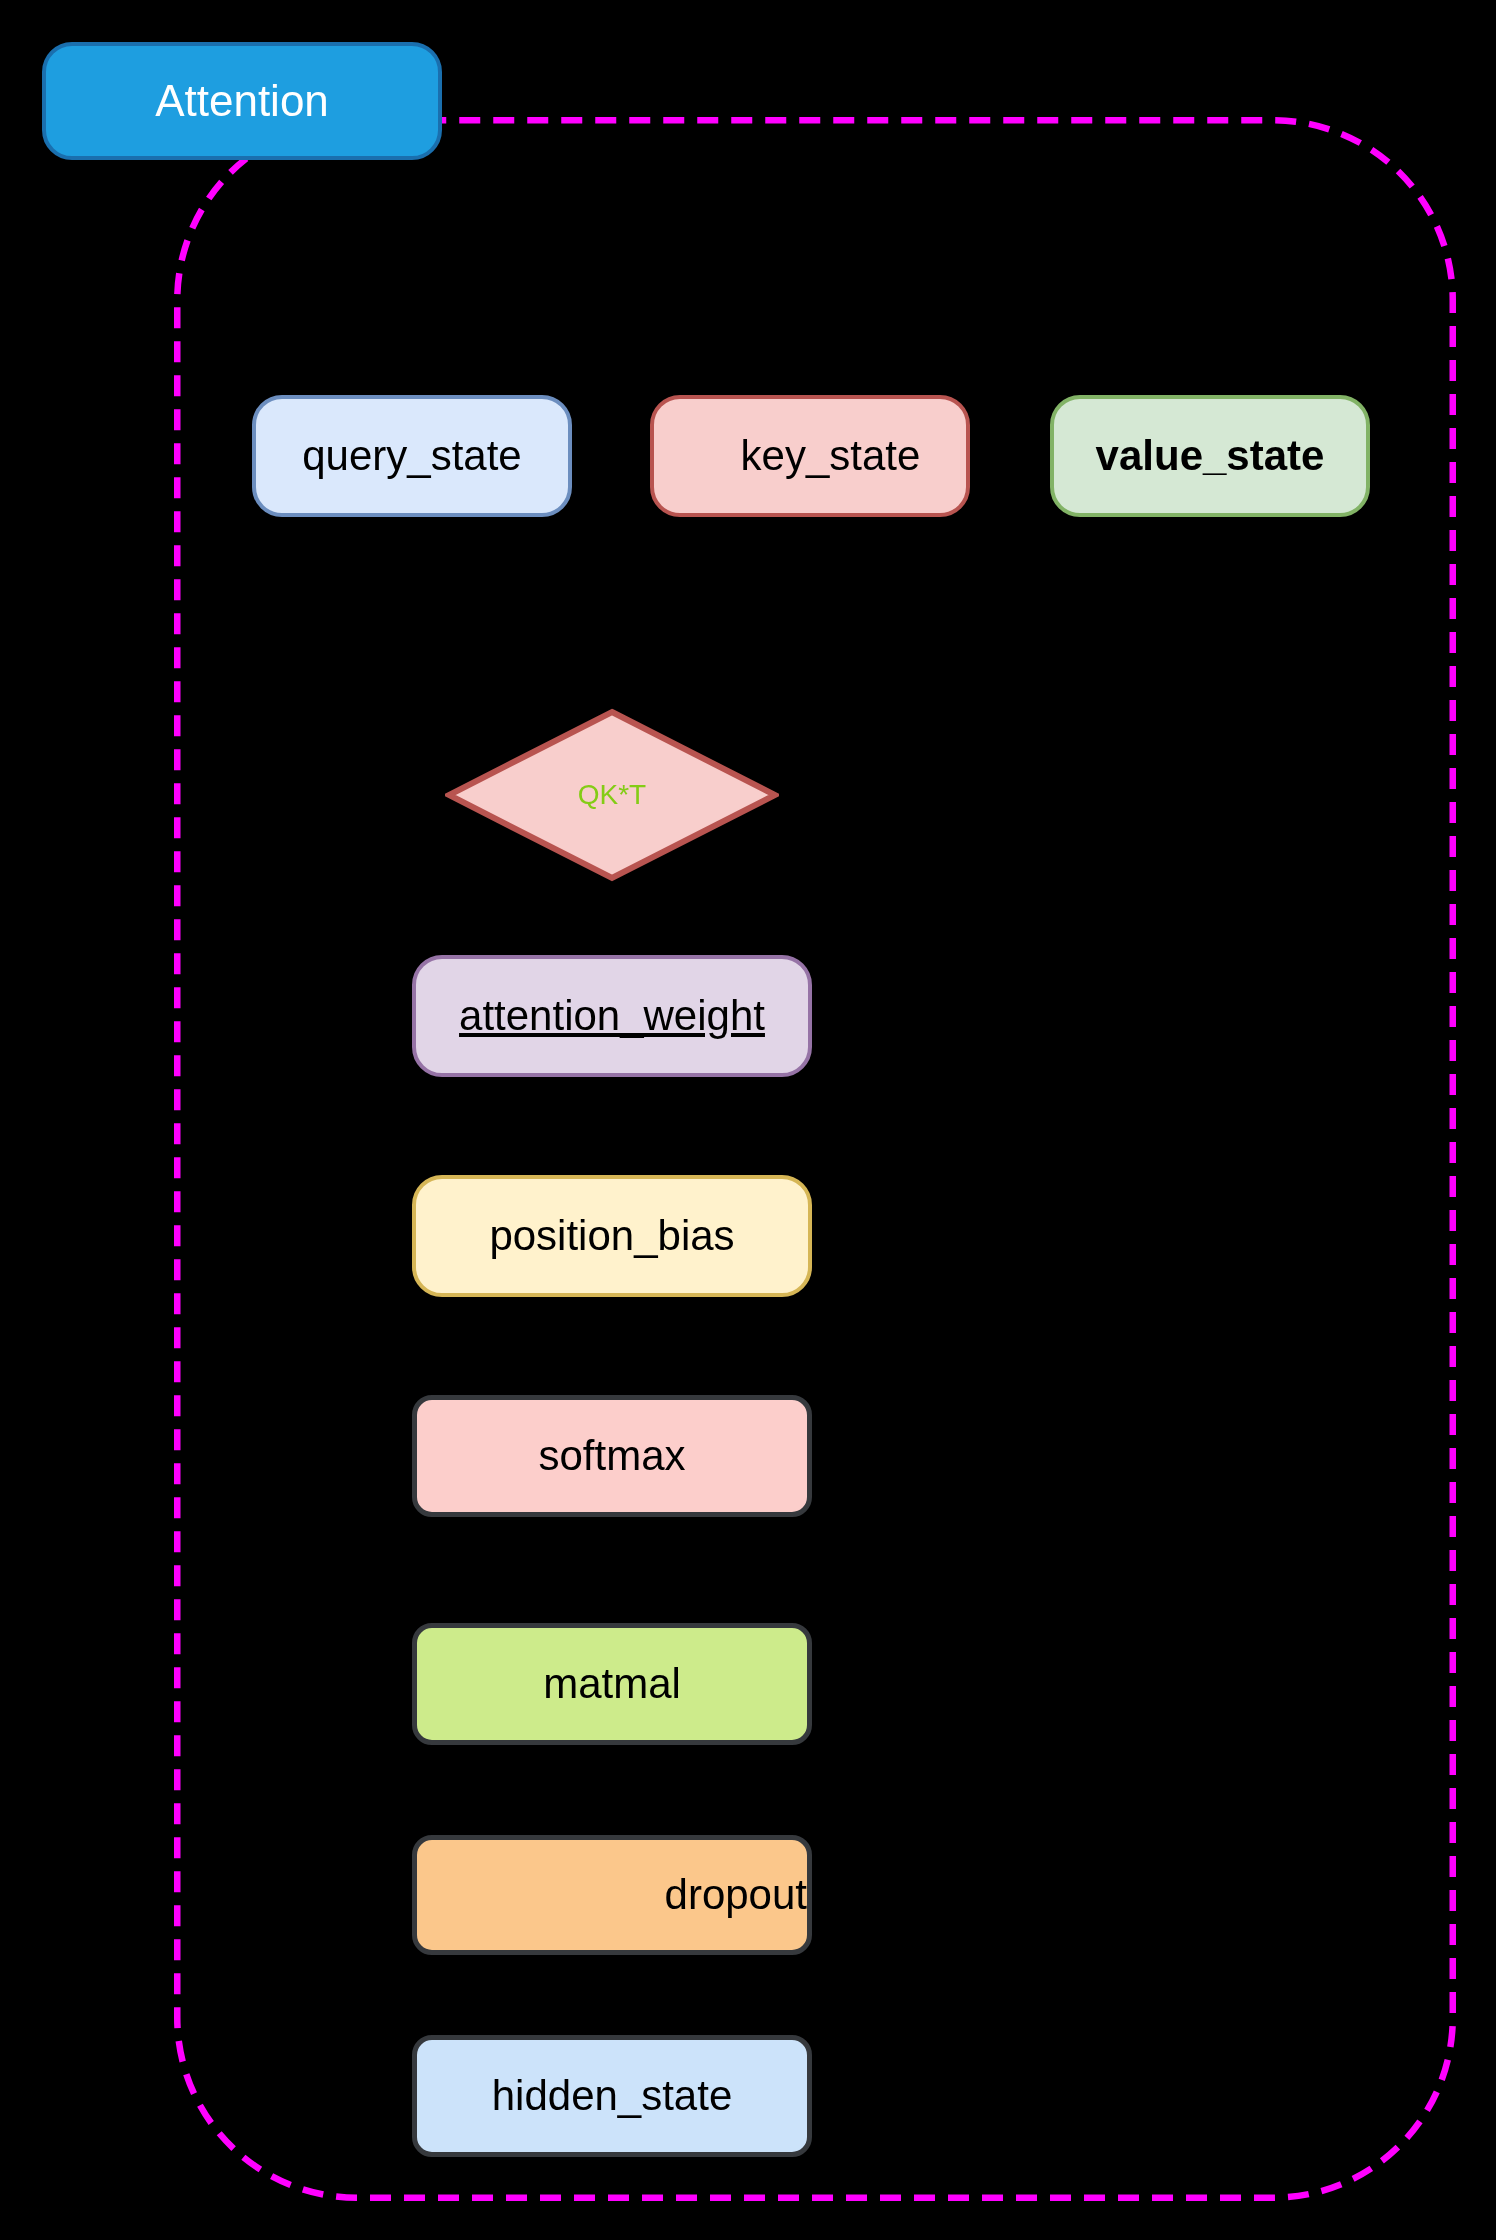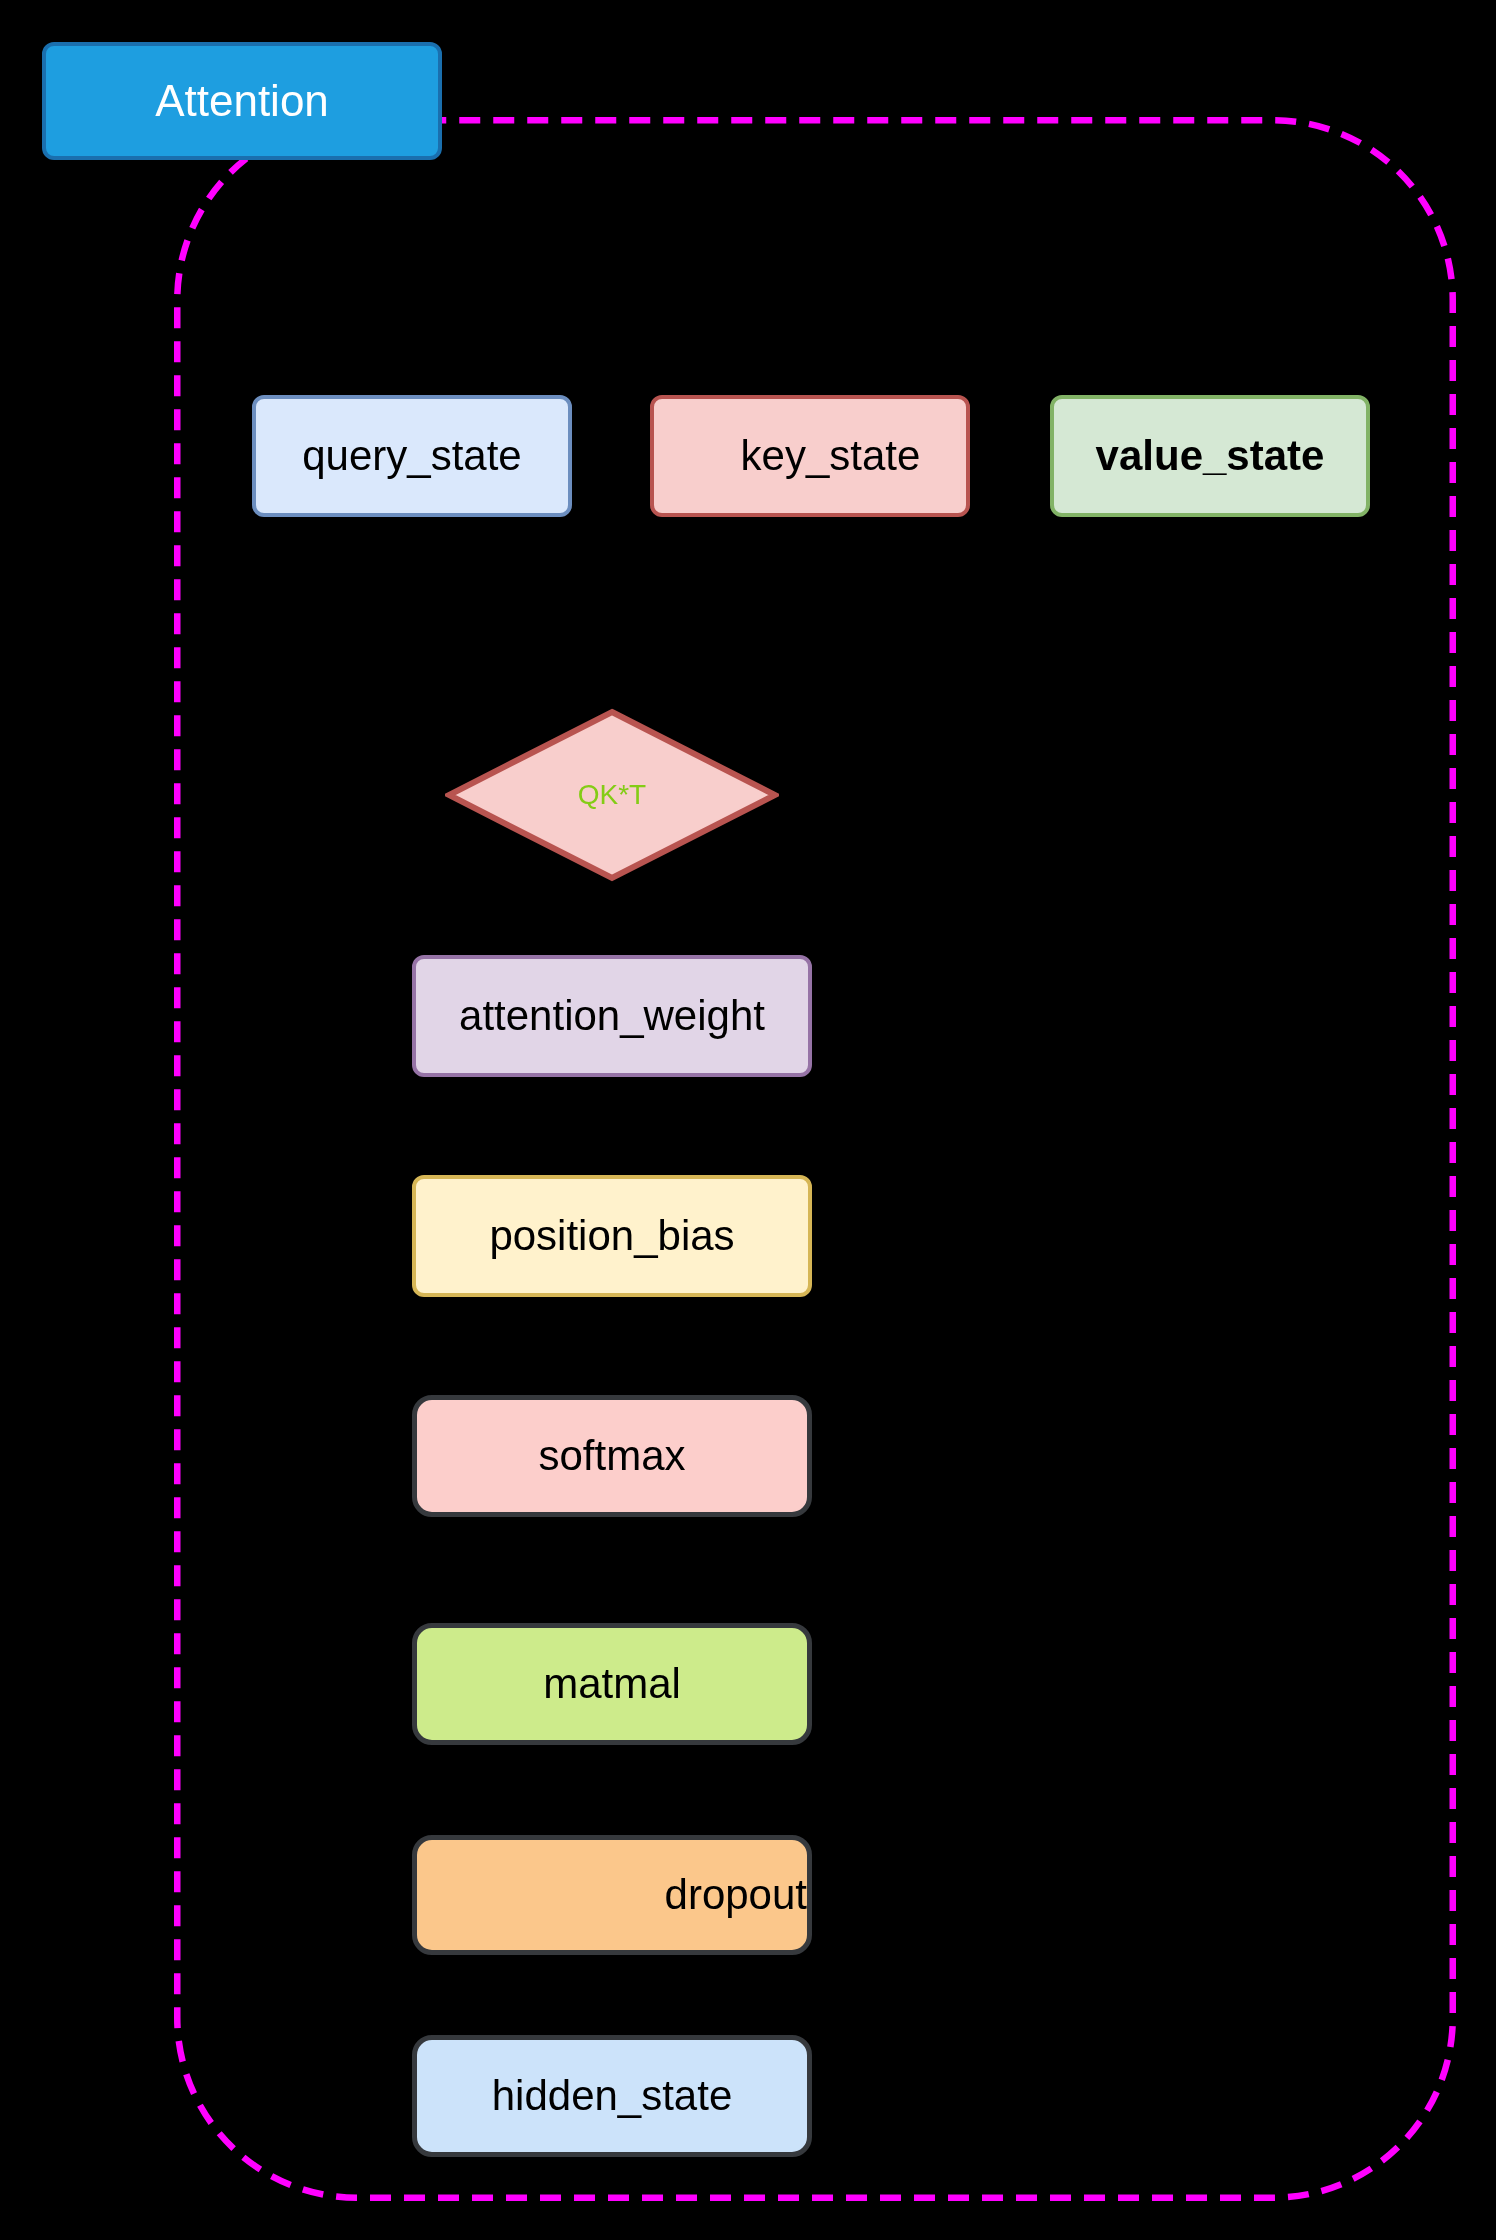--- a/index.html
+++ b/index.html
@@ -29,35 +29,35 @@
     stroke-dasharray: 21 13;
   }
   .node {
     position: absolute;
     box-sizing: border-box;
     display: flex;
     align-items: center;
     justify-content: center;
     background: var(--fill, #eee);
     border: 4px solid var(--stroke, #666);
-    border-radius: 12px;
+    border-radius: 30px;
     color: var(--text, #000);
     font-size: 42px;
     line-height: 1;
     white-space: nowrap;
     text-align: center;
   }
   .node.dark { border-width: 5px; border-radius: 20px; }
 
   .n-attention        { left: 42px;   top: 42px;   width: 400px; height: 118px; font-size: 44px; z-index: 3; }
   .n-hidden-states    { left: 612px;  top: 155px;  width: 400px; height: 120px; }
   .n-query-state      { left: 252px;  top: 395px;  width: 320px; height: 122px; }
   .n-key-state        { left: 650px;  top: 395px;  width: 320px; height: 122px; padding-left: 41px; }
   .n-value-state      { left: 1050px; top: 395px;  width: 320px; height: 122px; font-weight: bold; }
-  .n-attention-weight { left: 412px;  top: 955px;  width: 400px; height: 122px; }
+  .n-attention-weight { left: 412px;  top: 955px;  width: 400px; height: 122px; text-decoration: underline; }
   .n-position-bias    { left: 412px;  top: 1175px; width: 400px; height: 122px; }
   .n-softmax          { left: 412px;  top: 1395px; width: 400px; height: 122px; }
   .n-matmal           { left: 412px;  top: 1623px; width: 400px; height: 122px; }
   .n-dropout          { left: 412px;  top: 1835px; width: 400px; height: 120px; justify-content: flex-end; }
   .n-hidden-state     { left: 412px;  top: 2035px; width: 400px; height: 122px; }
 
   .diamond {
     position: absolute;
     left: 445px;
     top: 708px;

